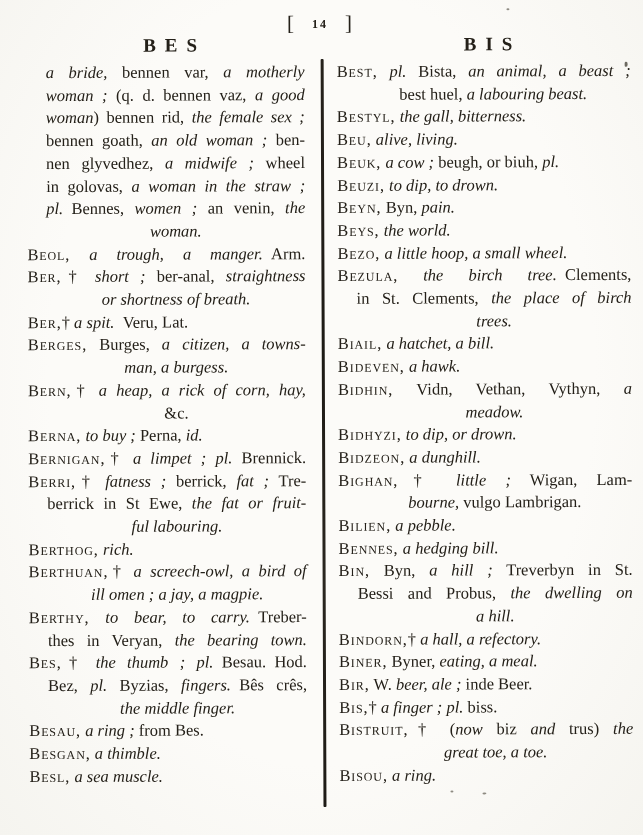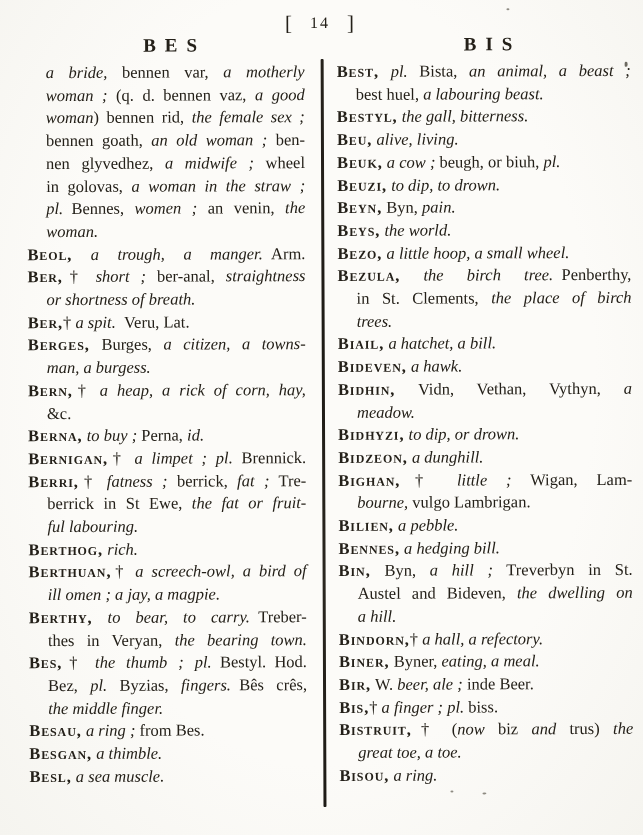--- a/index.html
+++ b/index.html
@@ -15,21 +15,21 @@
   }
   .content { position:absolute; inset:0; transform: rotate(-0.22deg); }
 
   .page-number-row {
     position: absolute; top: 11px; left: 0; width: 100%;
     text-align: center; font-size: 17px; letter-spacing: 1px;
   }
   .bracket { font-size: 21px; vertical-align: -2px; font-weight: 500; }
   .bracket.lft { margin-right: 17px; }
   .bracket.rgt { margin-left: 17px; }
-  .pagenum { font-size: 16px; font-weight: 400; letter-spacing: 2px; }
+  .pagenum { font-size: 12px; font-weight: 700; letter-spacing: 2px; }
 
   .col-header {
     position: absolute; top: 34px; font-size: 19px; font-weight: 600;
     letter-spacing: 9px; text-align: center; padding-left: 9px;
   }
   .col-header.left  { left: 28px;  width: 278px; }
   .col-header.right { left: 338px; width: 294px; }
 
   .divider {
     position: absolute; left: 322px; top: 59px;
@@ -39,24 +39,24 @@
   }
 
   .col {
     position: absolute; top: 61px;
     font-size: 16.5px; line-height: 22.7px;
   }
   .col.left  { left: 28px;  width: 278px; }
   .col.right { left: 338px; width: 294px; }
 
   .line { min-height: 22.7px; }
-  .line.ind { padding-left: 19px; }
+  .line.ind { padding-left: 19px; text-align: center; }
   .line.just { text-align: justify; text-align-last: justify; text-justify: inter-word; }
 
-  .sc { font-variant: small-caps; letter-spacing: 0.9px; font-weight: 700; margin-top: 8px; }
+  .sc { font-variant: small-caps; letter-spacing: 0.9px; font-weight: 400; margin-top: 8px; }
   .i  { font-style: italic; }
   .r  { font-style: normal; }
 
   .speck { position: absolute; background: #8e8b82; border-radius: 50%; }
   .speck.s1 { left: 508px; top: 9px;  width: 3px; height: 2px; }
   .speck.s2 { left: 626px; top: 63px; width: 3px; height: 5px; background:#6d6a61; border-radius: 40% 60% 60% 40%; }
   .speck.s3 { left: 449px; top: 791px; width: 3px; height: 2px; }
   .speck.s4 { left: 481px; top: 793px; width: 4px; height: 2px; }
 </style>
 </head>
@@ -94,52 +94,52 @@
         <div class="line"><span class="sc">Berna,</span><span class="i"> to buy ;</span><span class="r"> Perna, </span><span class="i">id.</span></div>
         <div class="line just"><span class="sc">Bernigan,</span><span class="r">†</span><span class="i"> a limpet ;</span><span class="r"> </span><span class="i">pl.</span><span class="r"> Brennick.</span></div>
         <div class="line just"><span class="sc">Berri,</span><span class="r">†</span><span class="i"> fatness ;</span><span class="r"> berrick, </span><span class="i">fat ;</span><span class="r"> Tre-</span></div>
         <div class="line ind just"><span class="r">berrick in St Ewe, </span><span class="i">the fat or fruit-</span></div>
         <div class="line ind"><span class="i">ful labouring.</span></div>
         <div class="line"><span class="sc">Berthog,</span><span class="i"> rich.</span></div>
         <div class="line just"><span class="sc">Berthuan,</span><span class="r">†</span><span class="i"> a screech-owl, a bird of</span></div>
         <div class="line ind"><span class="i">ill omen ; a jay, a magpie.</span></div>
         <div class="line just"><span class="sc">Berthy,</span><span class="i"> to bear, to carry.</span><span class="r"> Treber-</span></div>
         <div class="line ind just"><span class="r">thes in Veryan, </span><span class="i">the bearing town.</span></div>
-        <div class="line just"><span class="sc">Bes,</span><span class="r">†</span><span class="i"> the thumb ;</span><span class="r"> </span><span class="i">pl.</span><span class="r"> Bestyl. Hod.</span></div>
+        <div class="line just"><span class="sc">Bes,</span><span class="r">†</span><span class="i"> the thumb ;</span><span class="r"> </span><span class="i">pl.</span><span class="r"> Besau. Hod.</span></div>
         <div class="line ind just"><span class="r">Bez, </span><span class="i">pl.</span><span class="r"> Byzias, </span><span class="i">fingers.</span><span class="r"> Bês crês,</span></div>
         <div class="line ind"><span class="i">the middle finger.</span></div>
         <div class="line"><span class="sc">Besau,</span><span class="i"> a ring ;</span><span class="r"> from Bes.</span></div>
         <div class="line"><span class="sc">Besgan,</span><span class="i"> a thimble.</span></div>
         <div class="line"><span class="sc">Besl,</span><span class="i"> a sea muscle.</span></div>
       </div>
     <div class="col right" id="col-right">
         <div class="line just"><span class="sc">Best,</span><span class="r"> </span><span class="i">pl.</span><span class="r"> Bista, </span><span class="i">an animal, a beast ;</span></div>
         <div class="line ind"><span class="r">best huel, </span><span class="i">a labouring beast.</span></div>
         <div class="line"><span class="sc">Bestyl,</span><span class="i"> the gall, bitterness.</span></div>
         <div class="line"><span class="sc">Beu,</span><span class="i"> alive, living.</span></div>
         <div class="line"><span class="sc">Beuk,</span><span class="i"> a cow ;</span><span class="r"> beugh, or biuh, </span><span class="i">pl.</span></div>
         <div class="line"><span class="sc">Beuzi,</span><span class="i"> to dip, to drown.</span></div>
         <div class="line"><span class="sc">Beyn,</span><span class="r"> Byn, </span><span class="i">pain.</span></div>
         <div class="line"><span class="sc">Beys,</span><span class="i"> the world.</span></div>
         <div class="line"><span class="sc">Bezo,</span><span class="i"> a little hoop, a small wheel.</span></div>
-        <div class="line just"><span class="sc">Bezula,</span><span class="i"> the birch tree.</span><span class="r"> Penberthy,</span></div>
+        <div class="line just"><span class="sc">Bezula,</span><span class="i"> the birch tree.</span><span class="r"> Clements,</span></div>
         <div class="line ind just"><span class="r">in St. Clements, </span><span class="i">the place of birch</span></div>
         <div class="line ind"><span class="i">trees.</span></div>
         <div class="line"><span class="sc">Biail,</span><span class="i"> a hatchet, a bill.</span></div>
         <div class="line"><span class="sc">Bideven,</span><span class="i"> a hawk.</span></div>
         <div class="line just"><span class="sc">Bidhin,</span><span class="r"> Vidn, Vethan, Vythyn, </span><span class="i">a</span></div>
         <div class="line ind"><span class="i">meadow.</span></div>
         <div class="line"><span class="sc">Bidhyzi,</span><span class="i"> to dip, or drown.</span></div>
         <div class="line"><span class="sc">Bidzeon,</span><span class="i"> a dunghill.</span></div>
         <div class="line just"><span class="sc">Bighan,</span><span class="r">†</span><span class="i"> little ;</span><span class="r"> Wigan, Lam-</span></div>
         <div class="line ind"><span class="i">bourne,</span><span class="r"> vulgo Lambrigan.</span></div>
         <div class="line"><span class="sc">Bilien,</span><span class="i"> a pebble.</span></div>
         <div class="line"><span class="sc">Bennes,</span><span class="i"> a hedging bill.</span></div>
         <div class="line just"><span class="sc">Bin,</span><span class="r"> Byn, </span><span class="i">a hill ;</span><span class="r"> Treverbyn in St.</span></div>
-        <div class="line ind just"><span class="r">Austel and Bideven, </span><span class="i">the dwelling on</span></div>
+        <div class="line ind just"><span class="r">Bessi and Probus, </span><span class="i">the dwelling on</span></div>
         <div class="line ind"><span class="i">a hill.</span></div>
         <div class="line"><span class="sc">Bindorn,</span><span class="r">†</span><span class="i"> a hall, a refectory.</span></div>
         <div class="line"><span class="sc">Biner,</span><span class="r"> Byner, </span><span class="i">eating, a meal.</span></div>
         <div class="line"><span class="sc">Bir,</span><span class="r"> W. </span><span class="i">beer, ale ;</span><span class="r"> inde Beer.</span></div>
         <div class="line"><span class="sc">Bis,</span><span class="r">†</span><span class="i"> a finger ;</span><span class="r"> </span><span class="i">pl.</span><span class="r"> biss.</span></div>
         <div class="line just"><span class="sc">Bistruit,</span><span class="r">†</span><span class="r"> (</span><span class="i">now</span><span class="r"> biz </span><span class="i">and</span><span class="r"> trus) </span><span class="i">the</span></div>
         <div class="line ind"><span class="i">great toe, a toe.</span></div>
         <div class="line"><span class="sc">Bisou,</span><span class="i"> a ring.</span></div>
       </div>
 

